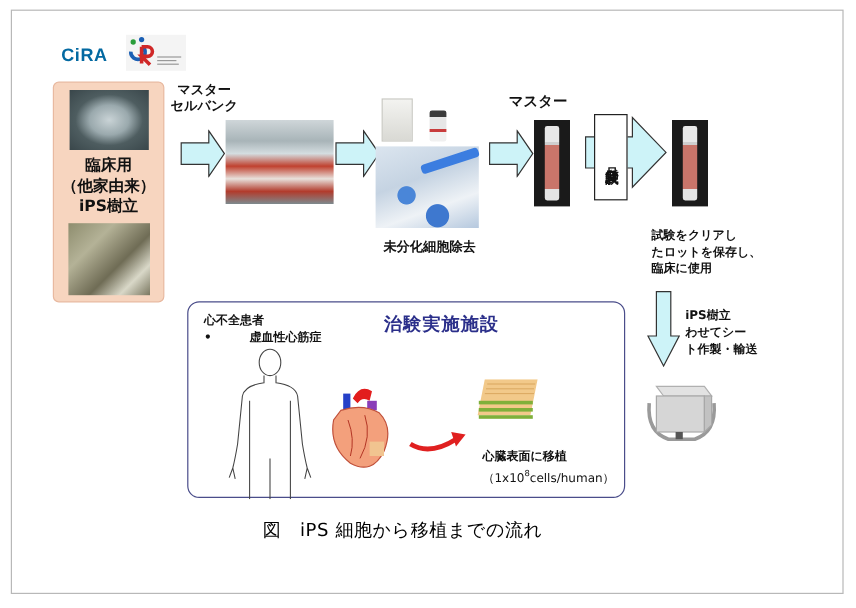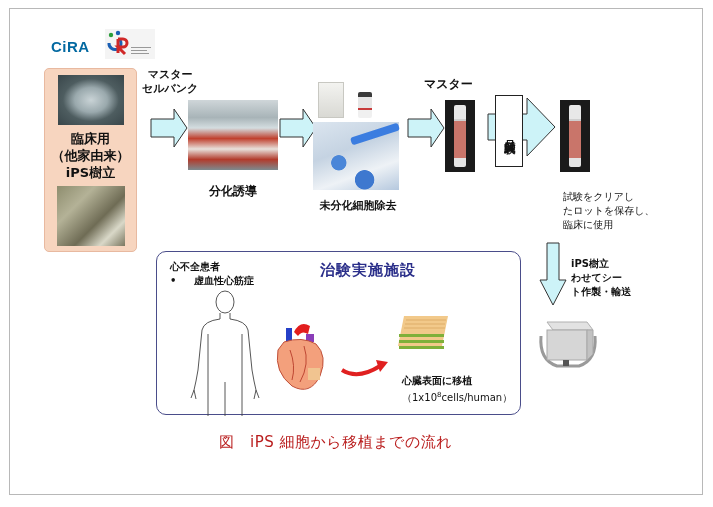--- a/index.html
+++ b/index.html
@@ -19,30 +19,30 @@
   .culture-text { left: 188px; top: 178px; width: 90px; text-align: center; font-size: 12px; font-weight: bold; line-height: 27px; }
   .box-pkg { left: 318px; top: 82px; width: 26px; height: 36px; background: linear-gradient(180deg,#f3f3f0,#d9d9d4); border: 1px solid #c8c8c2; }
   .vial-small { left: 358px; top: 92px; width: 14px; height: 26px; background: linear-gradient(180deg,#3b3b3b 0 20%, #e6e6e6 20% 60%, #c83c3c 60% 70%, #f0f0f0 70%); border-radius: 2px; }
   .photo-plate { left: 313px; top: 122px; width: 86px; height: 68px; background: radial-gradient(circle at 30% 60%, #4a86d8 0 10%, transparent 11%), radial-gradient(circle at 60% 85%, #3e78cf 0 12%, transparent 13%), linear-gradient(160deg, #dbe5ef 0%, #c5d3e2 40%, #eef2f6 70%, #b5c8de 100%); }
   .pipette { left: 350px; top: 130px; width: 50px; height: 8px; background: #3b7de0; transform: rotate(-18deg); border-radius: 3px; }
   .removal-text { left: 308px; top: 198px; width: 100px; text-align: center; font-size: 11px; font-weight: bold; }
   .freeze-label { left: 424px; top: 76px; font-size: 12px; font-weight: bold; }
   .vial-photo { width: 30px; height: 72px; background: #1a1a1a; }
   .vial-inner { position: absolute; left: 9px; top: 5px; width: 12px; height: 62px; border-radius: 2px; background: linear-gradient(180deg,#e8e8e8 0 22%, #cfcfcf 22% 26%, #c9756a 26% 85%, #e4e4e4 85%); }
   .qc-box { left: 495px; top: 95px; width: 28px; height: 72px; border: 1.5px solid #222; background: #fff; font-size: 11px; font-weight: bold; text-align: center; line-height: 16px; padding-top: 4px; writing-mode: vertical-rl; text-orientation: upright; display: flex; align-items: center; justify-content: center; letter-spacing: 1px; }
-  .clear-text { left: 543px; top: 190px; font-size: 10px; font-weight: normal; line-height: 14px; margin-left: 20px; }
+  .clear-text { left: 543px; top: 190px; font-size: 10px; font-weight: bold; line-height: 14px; }
   .ship-text { left: 571px; top: 257px; font-size: 10px; font-weight: bold; line-height: 14px; }
   .cooler { left: 537px; top: 314px; width: 62px; height: 56px; }
   .clinic-box { left: 156px; top: 251px; width: 365px; height: 164px; border: 1.5px solid #4a4d8a; border-radius: 10px; background: #fff; }
   .clinic-title { left: 320px; top: 261px; font-size: 15px; font-weight: bold; color: #2b2f8a; letter-spacing: 1px; }
   .patient-label { left: 170px; top: 260px; font-size: 10px; font-weight: bold; }
   .patient-sub { left: 170px; top: 274px; font-size: 10px; font-weight: bold; }
   .transplant-text { left: 402px; top: 374px; font-size: 10px; font-weight: bold; line-height: 14px; }
   .transplant-dose { left: 402px; top: 388px; font-size: 10px; line-height: 14px; }
-  .caption { left: 219px; top: 433px; font-size: 15px; color: #b91c1c; letter-spacing: 0.5px; }
+  .caption { left: 219px; top: 433px; font-size: 15px; color: #000000; letter-spacing: 0.5px; }
 </style>
 </head>
 <body>
 
 <div class="frame"></div>
 
 <div class="abs cira-text">CiRA</div>
 <div class="abs cira-logo">
   <svg width="50" height="30" viewBox="0 0 50 30">
     <circle cx="6" cy="6" r="2.2" fill="#2a9d3a"></circle>
@@ -68,21 +68,20 @@
   <div>マスター</div>
   <div>セルバンク</div>
 </div>
 
 <svg class="abs arrow" style="left:150px; top:108px;" viewBox="0 0 38 40">
   <polygon points="1,11 24,11 24,1 37,20 24,39 24,29 1,29" fill="#cdf3f8" stroke="#333" stroke-width="1"></polygon>
 </svg>
 
 <div class="abs photo-culture"></div>
 <div class="abs culture-text">
-  <div>分化誘導</div>
 </div>
 
 <svg class="abs arrow" style="left:279px; top:108px;" viewBox="0 0 38 40">
   <polygon points="1,11 24,11 24,1 37,20 24,39 24,29 1,29" fill="#cdf3f8" stroke="#333" stroke-width="1"></polygon>
 </svg>
 
 <div class="abs box-pkg"></div>
 <div class="abs vial-small"></div>
 <div class="abs photo-plate"></div>
 <div class="abs pipette"></div>
@@ -128,21 +127,21 @@
   <rect x="10" y="16" width="40" height="30" fill="#d6d6d6" stroke="#a8a8a8"></rect>
   <polygon points="50,16 56,16 56,40 50,46" fill="#c2c2c2" stroke="#a8a8a8"></polygon>
   <rect x="26" y="46" width="6" height="6" fill="#555"></rect>
 </svg>
 
 <div class="abs clinic-box"></div>
 <div class="abs clinic-title">治験実施施設</div>
 <div class="abs patient-label">心不全患者</div>
 <div class="abs patient-sub">
   <span>•</span>
-  <span style="margin-left:14px;">虚血性心筋症</span>
+  <span style="margin-left:28px;">虚血性心筋症</span>
 </div>
 
 <svg class="abs" style="left:190px; top:290px; width:70px; height:126px;" viewBox="0 0 70 126">
   <g fill="none" stroke="#444" stroke-width="0.9">
     <ellipse cx="35" cy="12" rx="9" ry="11"></ellipse>
     <path d="M30 23 L30 29 Q14 31 12 40 L8 80 Q6 92 4 100 M40 23 L40 29 Q56 31 58 40 L62 80 Q64 92 66 100"></path>
     <path d="M18 44 L18 126 M52 44 L52 126 M35 92 L35 126"></path>
     <path d="M4 100 l-3 8 M4 100 l2 9 M66 100 l3 8 M66 100 l-2 9"></path>
   </g>
 </svg>

